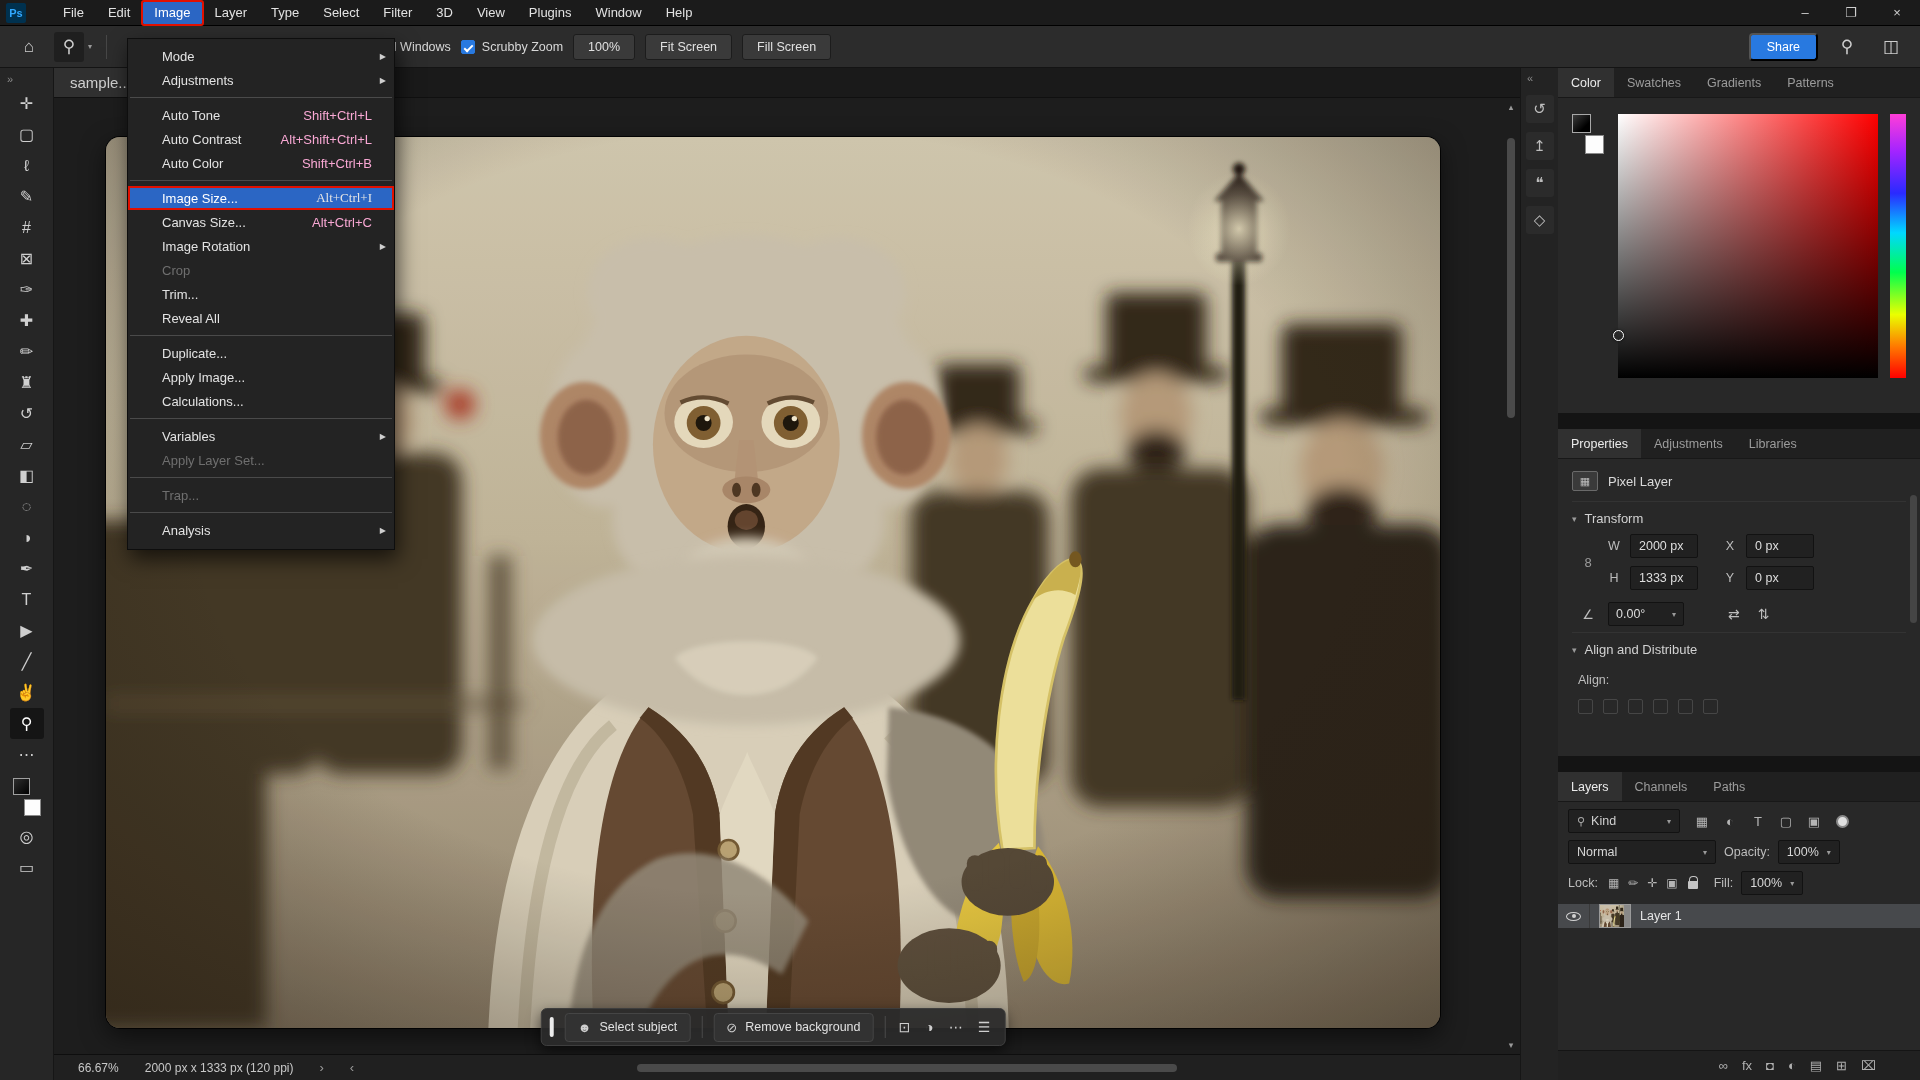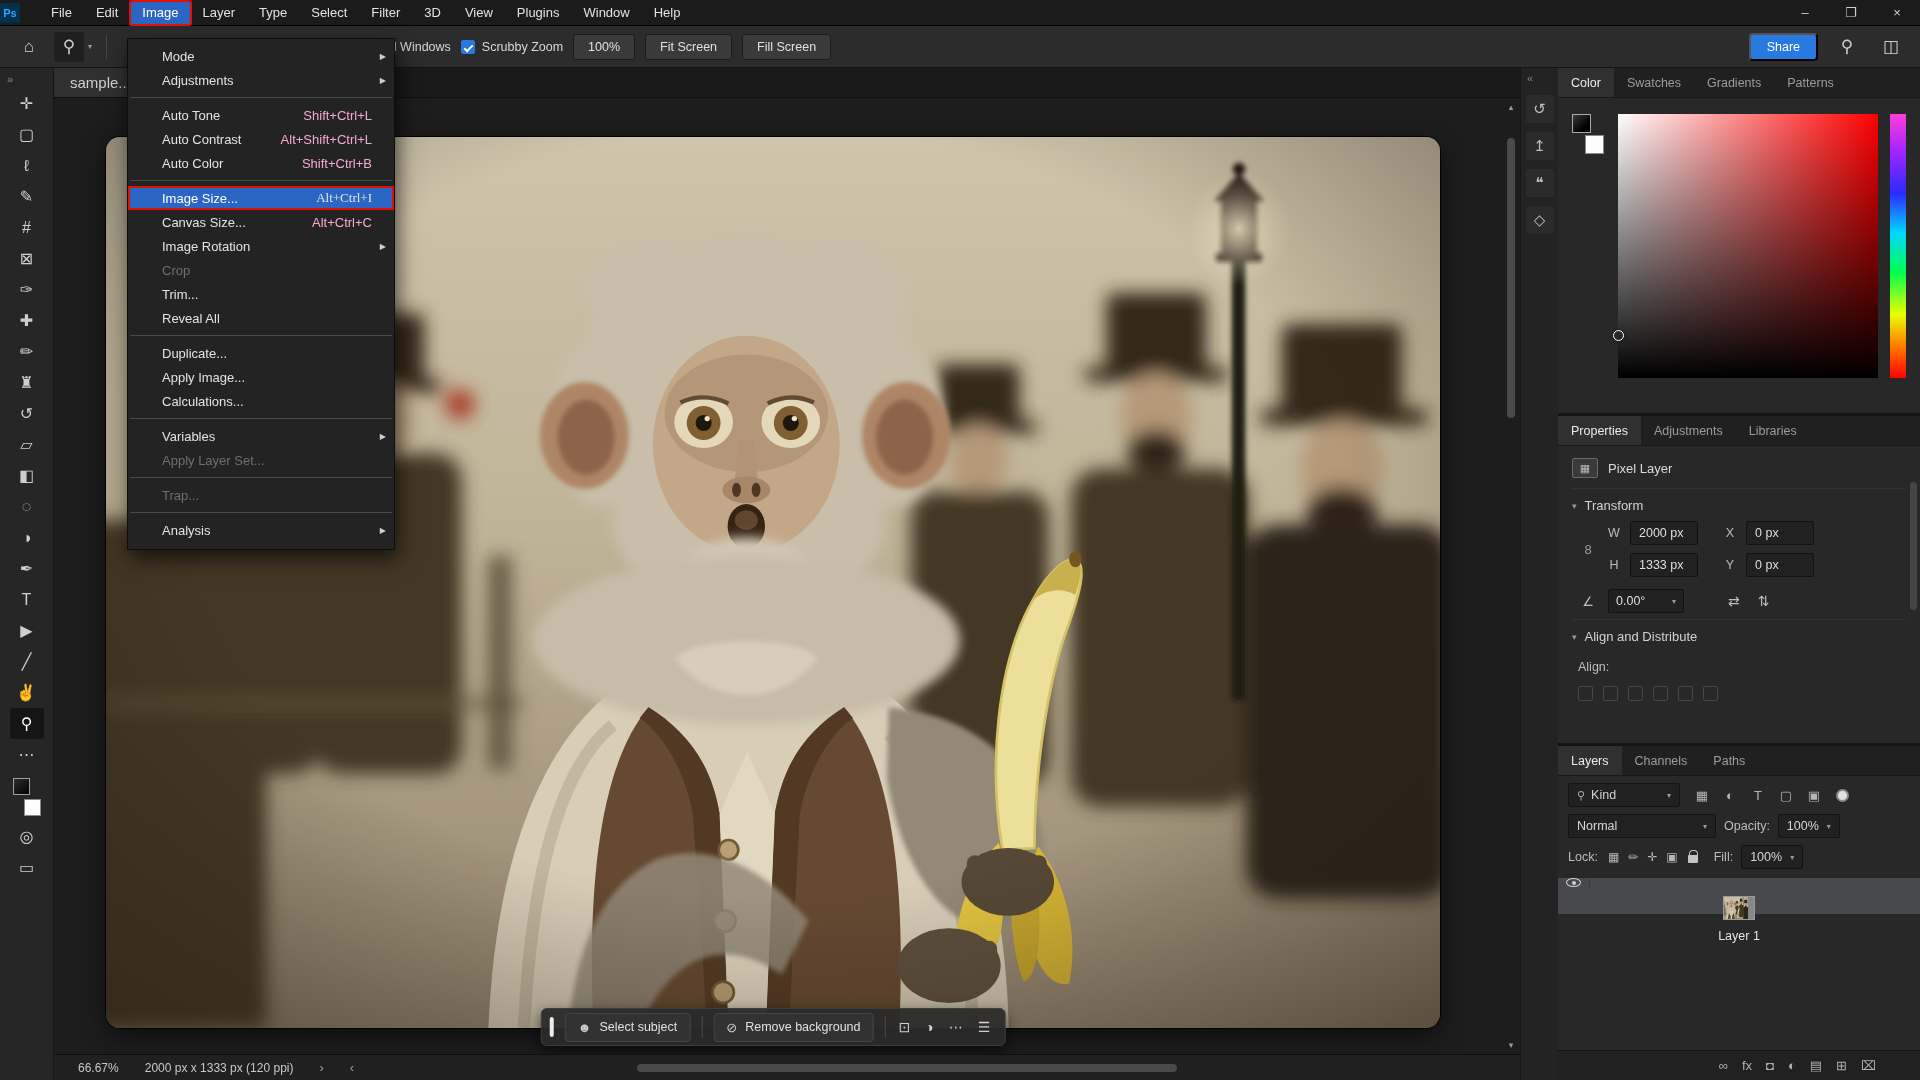--- a/index.html
+++ b/index.html
@@ -1,21 +1,21 @@
 <!DOCTYPE html>
 <html style="--accent: #2879e0; --menuhl: #2b66c4; --red: #e11000; --hue: #ff0000;"><head>
 <meta charset="utf-8">
 <style>
   *{box-sizing:border-box;margin:0;padding:0;}
   html,body{width:1920px;height:1080px;overflow:hidden;}
   body{font-family:"Liberation Sans",sans-serif;background:#1c1c1c;color:#ddd;}
   #app{position:relative;width:1920px;height:1080px;}
 
   
-  #menubar{height:26px;background:#1b1b1b;display:flex;align-items:center;gap:12px;border-bottom:1px solid #000;position:relative;z-index:60;}
+  #menubar{height:26px;background:#1b1b1b;display:flex;align-items:center;gap:18px;padding-left:6px;border-bottom:1px solid #000;position:relative;z-index:60;}
   .ps-logo{width:20px;height:20px;background:#00314f;color:#31a8ff;font-size:11px;font-weight:bold;display:flex;align-items:center;justify-content:center;border-radius:2px;margin-right:8px;}
   #menubar nav{display:flex;align-items:center;gap:2px;height:100%;}
   .menu-item{padding:0 11px;font-size:13px;color:#e2e2e2;height:22px;line-height:22px;border-radius:1px;}
   .menu-item.active{background:var(--menuhl);color:#fff;}
   .menu-item.annotated{outline:2px solid var(--red);outline-offset:0;}
   .win-controls{margin-left:auto;display:flex;height:100%;}
   .win-btn{width:46px;text-align:center;color:#cfcfcf;font-size:13px;line-height:26px;}
 
   
   #optionsbar{height:42px;background:#2c2c2c;border-bottom:1px solid #141414;display:flex;align-items:center;padding:0 14px;gap:10px;}
@@ -71,21 +71,21 @@
   .sb-chev{color:#9a9a9a;font-size:13px;}
   .hthumb{position:absolute;left:583px;width:540px;top:9px;height:8px;background:#4a4a4a;border-radius:4px;}
 
   
   #collapsedstrip{width:38px;background:#232323;border-left:1px solid #161616;display:flex;flex-direction:column;align-items:center;padding-top:4px;gap:7px;flex:none;}
   .strip-collapse{color:#8a8a8a;font-size:11px;align-self:flex-start;padding-left:6px;}
   #collapsedstrip .list{display:flex;flex-direction:column;gap:9px;margin-top:4px;}
   .strip-icon{width:28px;height:28px;display:flex;align-items:center;justify-content:center;color:#bdbdbd;font-size:15px;border-radius:3px;background:#2b2b2b;}
 
   
-  #rightpanels{width:362px;background:#141414;display:flex;flex-direction:column;gap:3px;flex:none;}
+  #rightpanels{width:362px;background:#141414;display:flex;flex-direction:column;gap:16px;flex:none;}
   #rightpanels section{background:#282828;overflow:hidden;}
   .ptabs{height:30px;display:flex;align-items:stretch;background:#202020;border-bottom:1px solid #181818;}
   .ptab{padding:0 13px;display:flex;align-items:center;font-size:12.5px;color:#9c9c9c;}
   .ptab.active{background:#303030;color:#ebebeb;}
 
   
   #colorpanel{height:345px;}
   .color-body{display:flex;gap:12px;padding:16px 14px 12px 12px;}
   .cp-swatches{width:36px;height:42px;position:relative;flex:none;}
   .cp-back{position:absolute;right:2px;bottom:2px;width:19px;height:19px;background:#fdfdfd;border:1px solid #8a8a8a;}
@@ -128,21 +128,21 @@
   .filter-icons{display:flex;gap:6px;margin-left:3px;align-items:center;}
   .f-icn{width:22px;height:22px;display:flex;align-items:center;justify-content:center;color:#b5b5b5;font-size:13px;border-radius:2px;}
   .filter-toggle{margin-left:3px;width:13px;height:13px;border-radius:50%;background:#e0e0e0;border:2px solid #8a8a8a;}
   .select{display:flex;align-items:center;justify-content:space-between;background:#212121;border:1px solid #121212;border-radius:2px;height:24px;padding:0 8px;color:#d6d6d6;font-size:12.5px;}
   .sel-blend{width:148px;}
   .sel-small{width:62px;}
   .l-lbl{color:#bdbdbd;font-size:12.5px;}
   .lock-icons{display:flex;gap:9px;align-items:center;color:#b5b5b5;font-size:12px;margin:0 2px;}
   .mini-lock{width:10px;height:8px;background:#c5c5c5;border-radius:1px;position:relative;display:block;margin-top:4px;}
   .mini-lock::before{content:"";position:absolute;left:1.5px;top:-5px;width:7px;height:6px;border:1.5px solid #c5c5c5;border-bottom:none;border-radius:4px 4px 0 0;}
-  .layer-row{margin-top:9px;height:36px;background:#47494c;display:flex;align-items:center;gap:9px;flex-direction:column;}
+  .layer-row{margin-top:9px;height:24px;background:#47494c;display:flex;align-items:center;gap:9px;}
   .eye-cell{width:32px;align-self:stretch;display:flex;align-items:center;justify-content:center;border-right:1px solid #3a3a3a;}
   .eye{width:15px;height:9px;border:1.5px solid #d2d2d2;border-radius:50%;position:relative;}
   .eye::after{content:"";position:absolute;left:50%;top:50%;width:4px;height:4px;background:#d2d2d2;border-radius:50%;transform:translate(-50%,-50%);}
   .layer-thumb{width:32px;height:24px;border:1px solid #9a9a9a;background:#888;flex:none;overflow:hidden;}
   .layer-name{font-size:12.5px;color:#e4e4e4;}
   .layers-empty{flex:1;}
   .layers-footer{height:30px;background:#212121;border-top:1px solid #151515;display:flex;align-items:center;justify-content:flex-end;gap:14px;padding-right:44px;color:#b0b0b0;font-size:13px;}
 
   
   #imagemenu{position:absolute;left:127px;top:38px;width:268px;background:#232323;border:1px solid #0e0e0e;box-shadow:3px 9px 20px rgba(0,0,0,.65);padding:5px 0 7px;z-index:55;}

